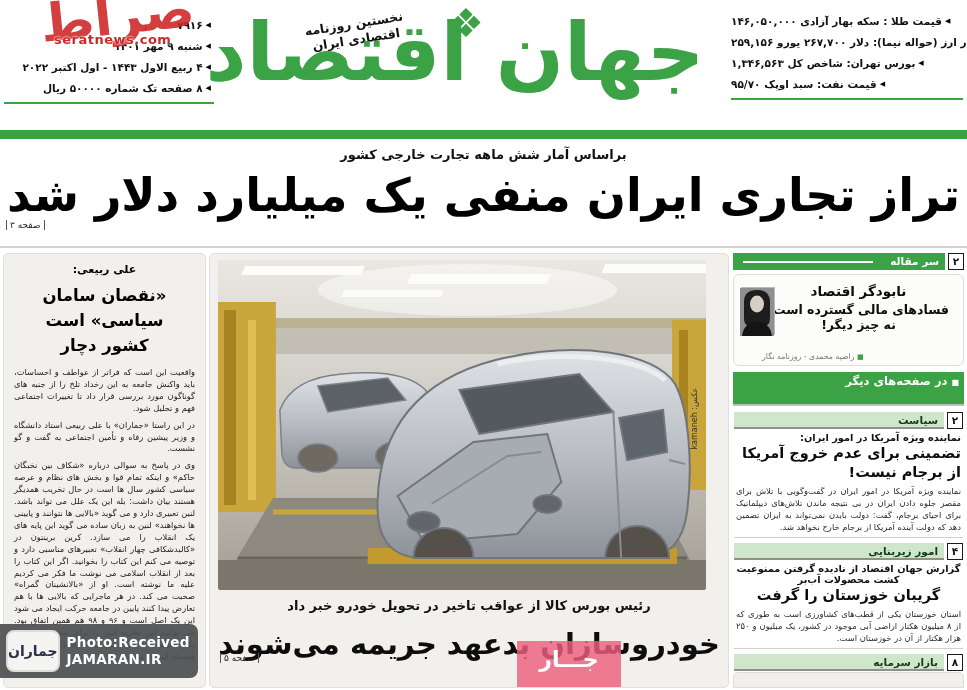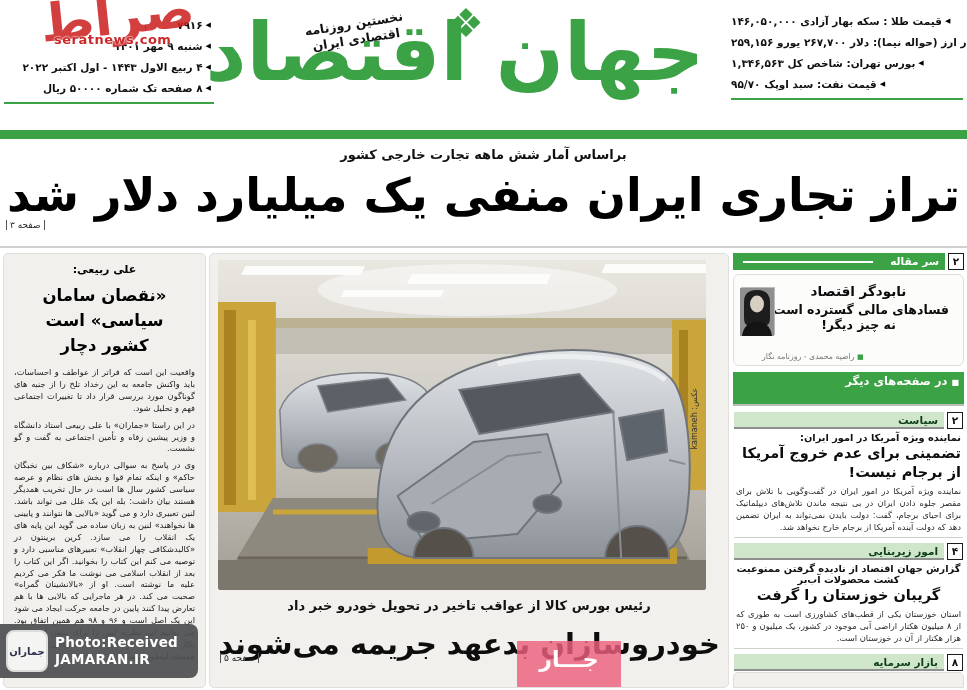--- a/index.html
+++ b/index.html
@@ -82,21 +82,21 @@
   .rc-bottom-box { position:absolute; bottom:0; left:0; right:0; height:16px; background:#f1f0ed; border:1px solid #deddd9; border-radius:5px 5px 0 0; }
 
   
   .wm-serat { position:absolute; top:0; left:12px; width:200px; height:70px; pointer-events:none; }
   .wm-serat .big { position:absolute; top:-14px; left:28px; font-size:52px; font-weight:bold; color:rgba(205,35,35,.88); transform:rotate(-6deg); }
   .wm-serat .site { position:absolute; top:32px; left:42px; font-size:13px; font-weight:bold; color:rgba(200,30,30,.95); direction:ltr;
                     text-shadow:0 0 2px #fff,0 0 2px #fff; letter-spacing:.5px; }
   .wm-jamaran { position:absolute; left:0; bottom:12px; width:198px; height:54px; background:rgba(78,80,82,.93); border-radius:0 8px 8px 0;
                 display:flex; align-items:center; direction:ltr; padding:4px 6px; }
   .wm-jamaran .logo { flex:0 0 42px; height:42px; background:#f4f4f2; border-radius:8px; border:2px solid #dcdcda; color:#2b2f4a;
-                      font-size:10px; font-weight:bold; display:flex; align-items:center; justify-content:center; }
+                      font-size:14px; font-weight:bold; display:flex; align-items:center; justify-content:center; }
   .wm-jamaran .txt { color:#fff; font-weight:bold; font-size:13.5px; line-height:17px; padding-left:7px; letter-spacing:.3px; }
   .pink-badge { position:absolute; left:307px; top:387px; width:104px; height:56px; background:rgba(236,95,125,.82);
                 color:#fff; font-size:22px; font-weight:bold; text-align:center; line-height:38px; letter-spacing:2px; }
   .pink-badge::after { content:""; position:absolute; right:10px; bottom:-13px; border-left:15px solid transparent; border-top:15px solid rgba(236,95,125,.82); }
 </style>
 </head>
 <body>
 
 <div class="page">
 

